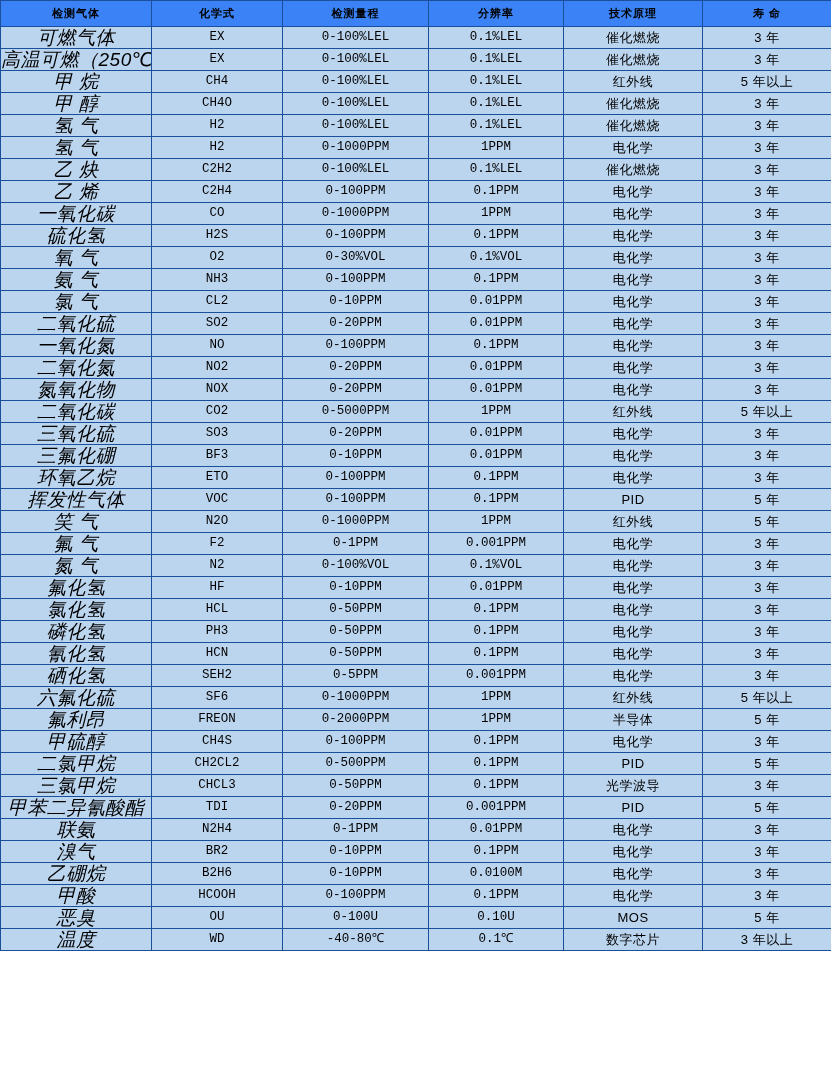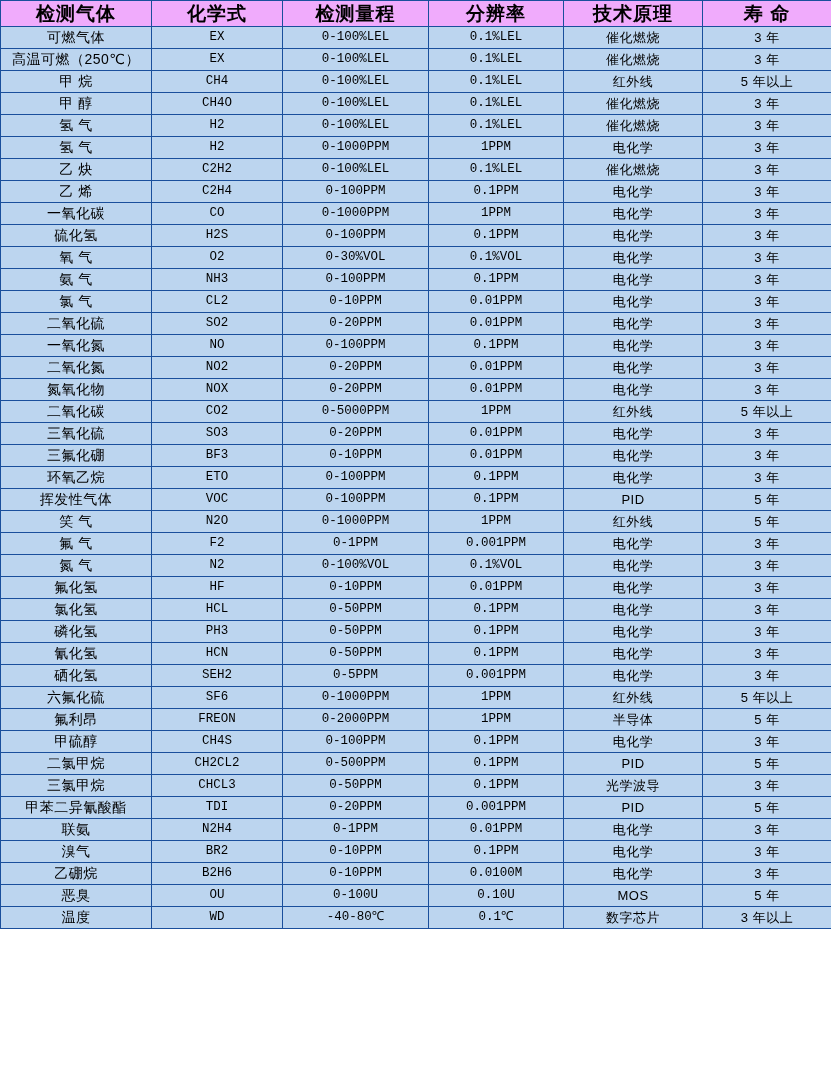--- a/index.html
+++ b/index.html
@@ -30,30 +30,31 @@
     vertical-align: middle;
     color: #000000;
     background: #bcd5ef;
     height: 21px;
     line-height: 21px;
     padding: 0;
     overflow: hidden;
     white-space: nowrap;
   }
   table.gas-table thead th {
-    background: #f0abfc;
+    background: #3b82f6;
     font-weight: bold;
-    font-size: 19px;
+    font-size: 11px;
     height: 25px;
     line-height: 25px;
     letter-spacing: 1px;
   }
   table.gas-table tbody td.name {
-    font-size: 14px;
+    font-size: 19px;
     letter-spacing: 0.5px;
+    font-style: italic;
   }
   table.gas-table tbody td.formula,
   table.gas-table tbody td.range,
   table.gas-table tbody td.resolution {
     font-family: "Liberation Mono", "DejaVu Sans Mono", monospace;
     font-size: 12.5px;
   }
   table.gas-table tbody td.principle,
   table.gas-table tbody td.life {
     font-size: 13px;
@@ -389,20 +390,28 @@
       </tr>
       <tr>
         <td class="name">乙硼烷</td>
         <td class="formula">B2H6</td>
         <td class="range">0-10PPM</td>
         <td class="resolution">0.0100M</td>
         <td class="principle">电化学</td>
         <td class="life">3 年</td>
       </tr>
       <tr>
+        <td class="name">甲酸</td>
+        <td class="formula">HCOOH</td>
+        <td class="range">0-100PPM</td>
+        <td class="resolution">0.1PPM</td>
+        <td class="principle">电化学</td>
+        <td class="life">3 年</td>
+      </tr>
+      <tr>
         <td class="name">恶臭</td>
         <td class="formula">OU</td>
         <td class="range">0-100U</td>
         <td class="resolution">0.10U</td>
         <td class="principle">MOS</td>
         <td class="life">5 年</td>
       </tr>
       <tr>
         <td class="name">温度</td>
         <td class="formula">WD</td>

